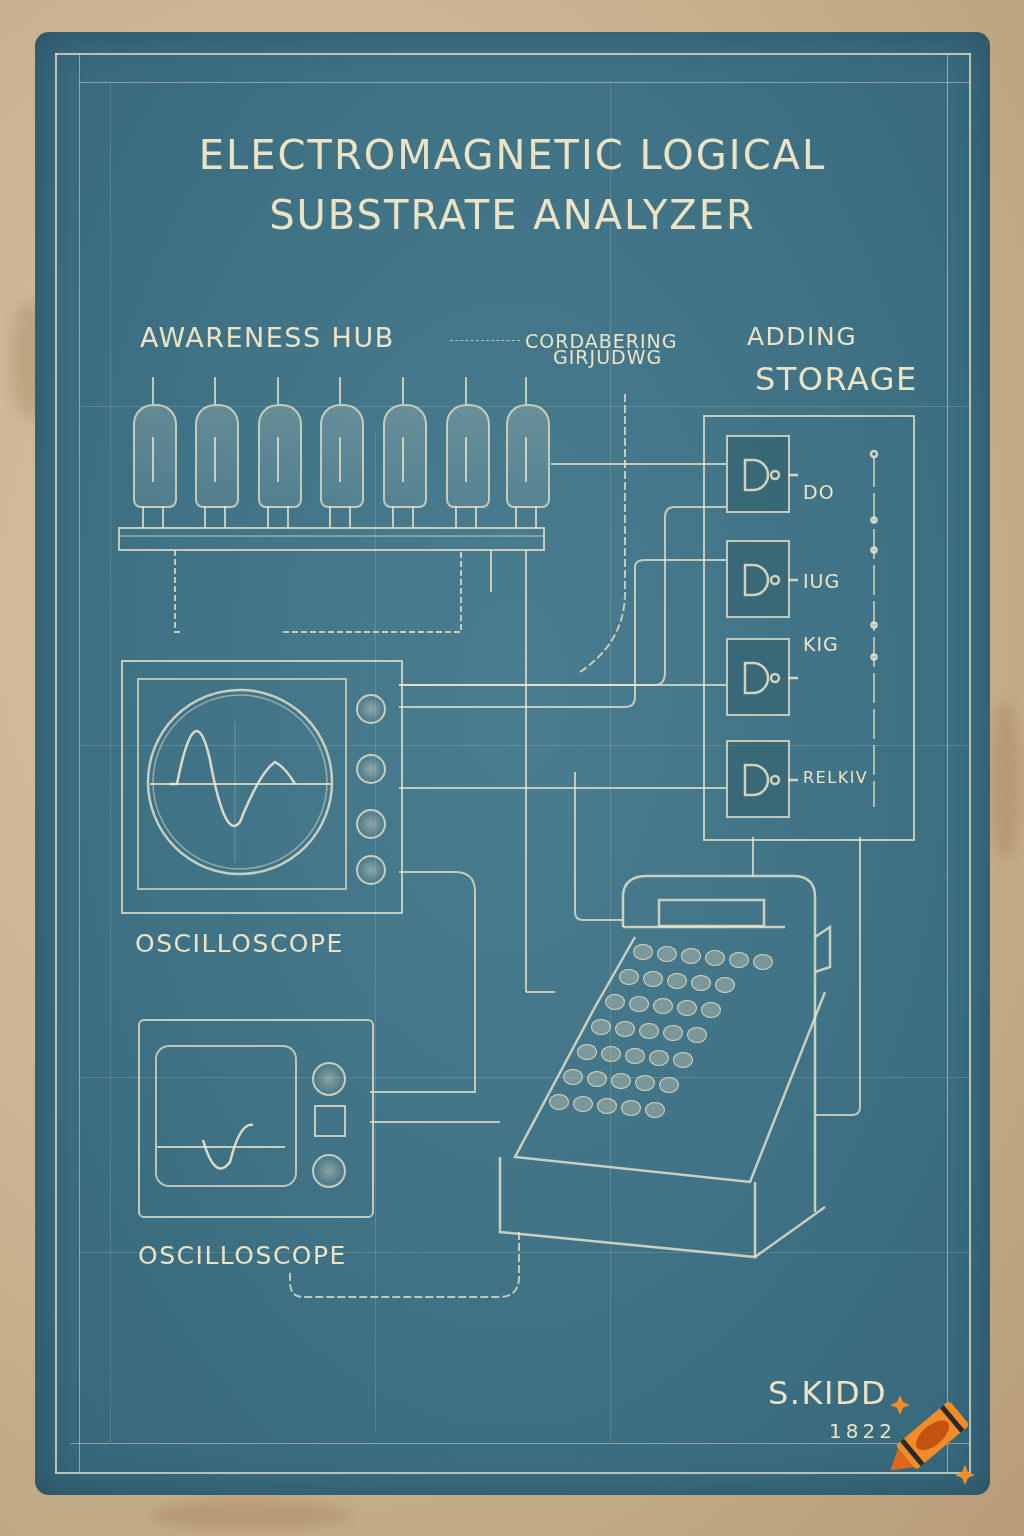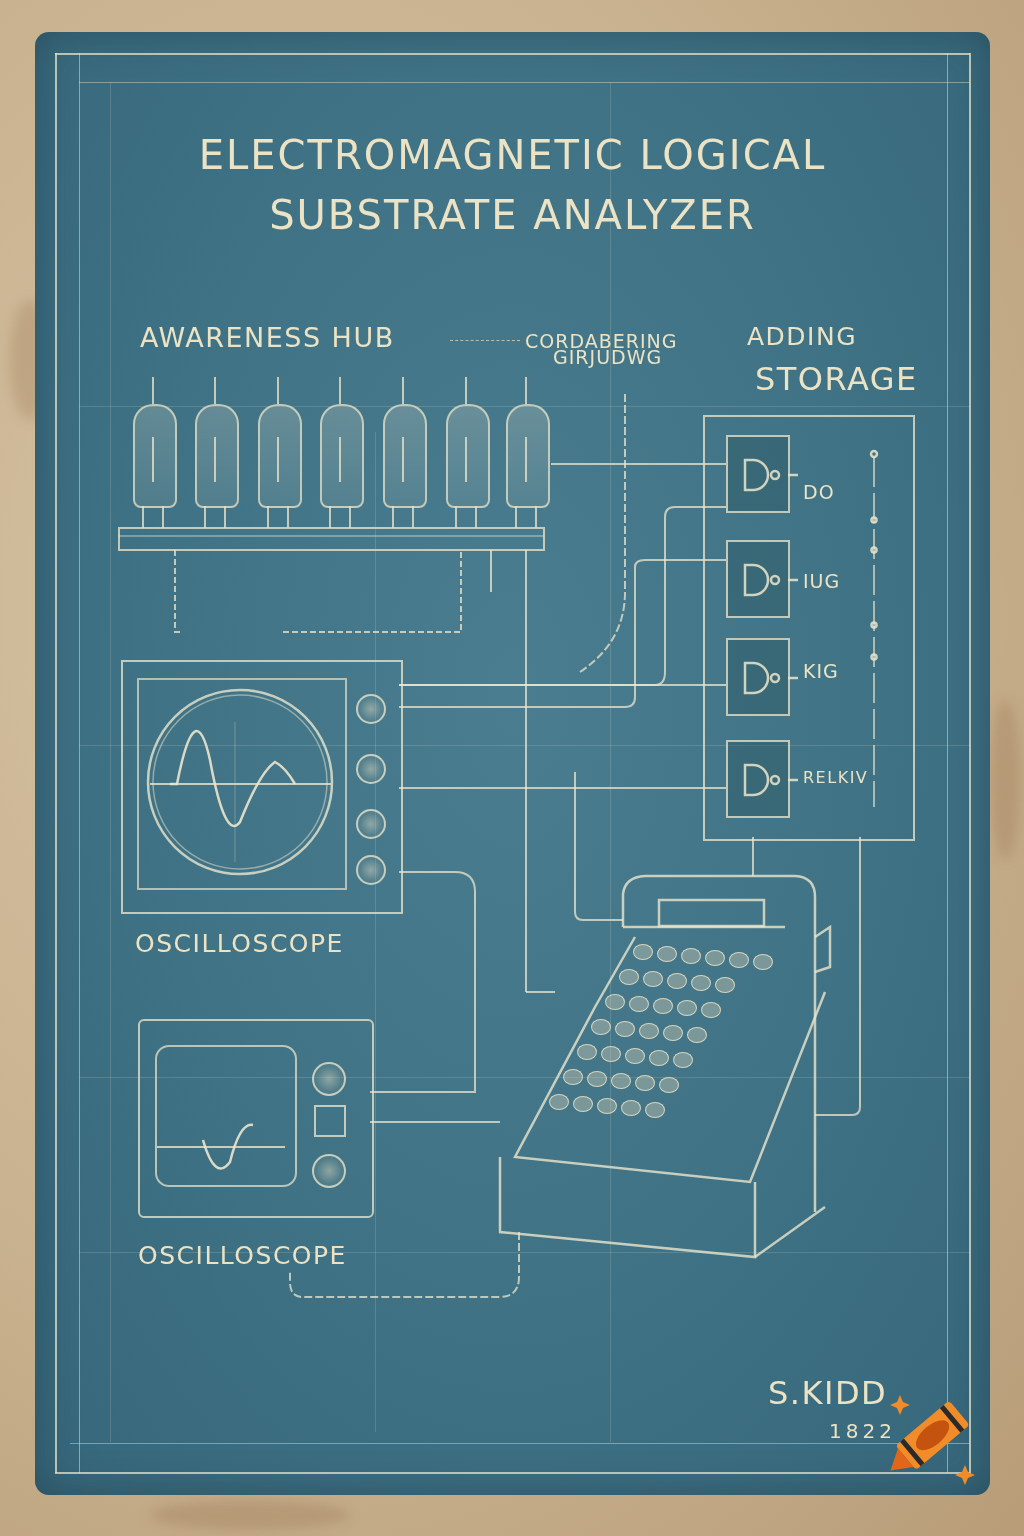--- a/index.html
+++ b/index.html
@@ -160,21 +160,21 @@
       <line x1="839" y1="425" x2="839" y2="775" stroke-width="1.5" stroke-dasharray="30 6"></line>
       <circle cx="839" cy="422" r="3"></circle>
         <circle cx="839" cy="488" r="2.5"></circle>
         <circle cx="839" cy="518" r="2.5"></circle>
       <circle cx="839" cy="593" r="2.5"></circle>
         <circle cx="839" cy="625" r="2.5"></circle>
     </g>
   </svg>
   <div class="label small-label" style="left:768px;top:433px;margin-top:16px;">DO</div>
   <div class="label small-label" style="left:768px;top:538px;">IUG</div>
-  <div class="label small-label" style="left:768px;top:628px;">KIG</div>
+  <div class="label small-label" style="left:768px;top:601px;">KIG</div>
   <div class="label" style="left:768px;top:736px;font-size:16px;">RELKIV</div>
 
   <div style="position:absolute;left:86px;top:628px;width:278px;height:250px;border:2px solid rgba(230,225,200,0.8);"></div>
   <div style="position:absolute;left:102px;top:646px;width:206px;height:208px;border:2px solid rgba(230,225,200,0.7);"></div>
   <svg width="400" height="300" style="left:0;top:0;">
     <circle cx="205" cy="750" r="92" stroke="rgba(235,230,205,0.8)" stroke-width="2.5" fill="none"></circle>
     <circle cx="205" cy="750" r="87" stroke="rgba(235,230,205,0.5)" stroke-width="1.5" fill="none"></circle>
     <line x1="115" y1="752" x2="296" y2="752" stroke="rgba(235,230,205,0.8)" stroke-width="2"></line>
     <path d="M 135 752 L 142 752 Q 160 660 175 728 Q 190 810 205 790 Q 225 740 240 730 Q 250 735 260 752" stroke="rgba(235,230,205,0.9)" stroke-width="2.5" fill="none"></path>
     <line x1="200" y1="690" x2="200" y2="830" stroke="rgba(235,230,205,0.3)" stroke-width="1"></line>

